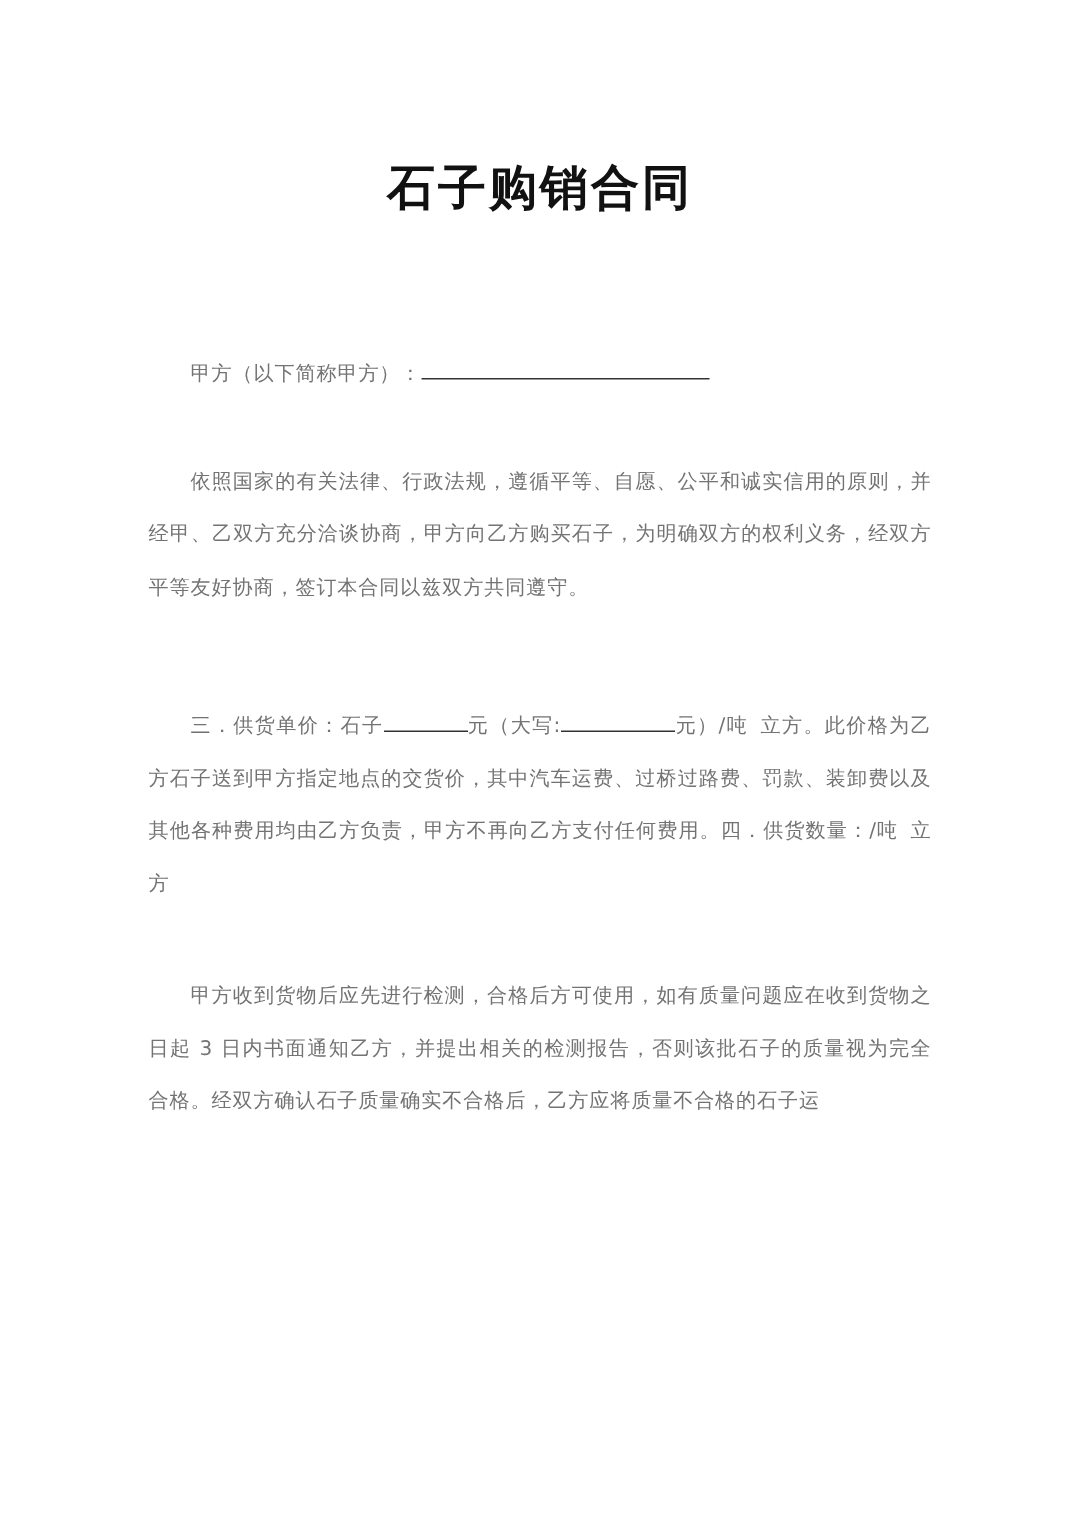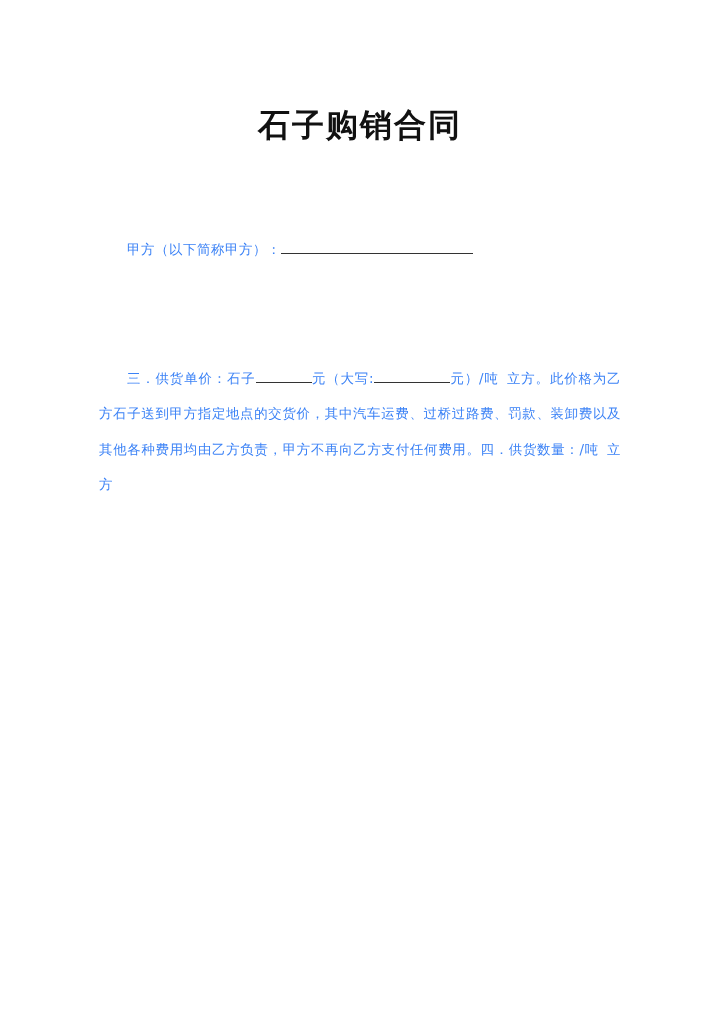--- a/index.html
+++ b/index.html
@@ -35,21 +35,21 @@
   }
   .body-block {
     position: absolute;
     left: 99px;
     width: 522px;
     top: 232px;
   }
   .para {
     font-size: 13.4px;
     line-height: 35.2px;
-    color: #3b82f6;
+    color: #737373;
     letter-spacing: 0.6px;
     text-align: justify;
     text-justify: inter-ideograph;
     margin: 0;
     font-family: "DejaVu Sans", "Liberation Sans", sans-serif;
   }
   .indent {
     text-indent: 28px;
   }
   .gap-sm { height: 17px; }
@@ -75,31 +75,33 @@
 
   <div class="body-block">
 
     <p class="para indent"><span>甲方（以下简称甲方）：</span><span class="blank-line bl-party"></span></p>
 
     <div class="gap-md"></div>
 
 
     <div class="gap-sm"></div>
 
+    <p class="para indent">依照国家的有关法律、行政法规，遵循平等、自愿、公平和诚实信用的原则，并经甲、乙双方充分洽谈协商，甲方向乙方购买石子，为明确双方的权利义务，经双方平等友好协商，签订本合同以兹双方共同遵守。</p>
 
     <div class="gap-sm"></div>
 
 
     <div class="gap-md"></div>
 
 
     <div class="gap-md"></div>
 
     <p class="para indent"><span>三．</span><span>供货单价：</span><span>石子</span><span class="blank-line bl-price"></span><span>元（大写:</span><span class="blank-line bl-capital"></span><span>元）/吨</span><span class="spacer"></span><span>立方。</span><span>此价格为乙方石子送到甲方指定地点的交货价，其中汽车运费、过桥过路费、罚款、装卸费以及其他各种费用均由乙方负责，甲方不再向乙方支付任何费用。</span><span>四．</span><span>供货数量：</span><span>/吨</span><span class="spacer"></span><span>立方</span></p>
 
     <div class="gap-lg"></div>
 
 
     <div class="gap-sm"></div>
 
+    <p class="para indent">甲方收到货物后应先进行检测，合格后方可使用，如有质量问题应在收到货物之日起 3 日内书面通知乙方，并提出相关的检测报告，否则该批石子的质量视为完全合格。经双方确认石子质量确实不合格后，乙方应将质量不合格的石子运</p>
 
   </div>
 </div>
 
 </body></html>

